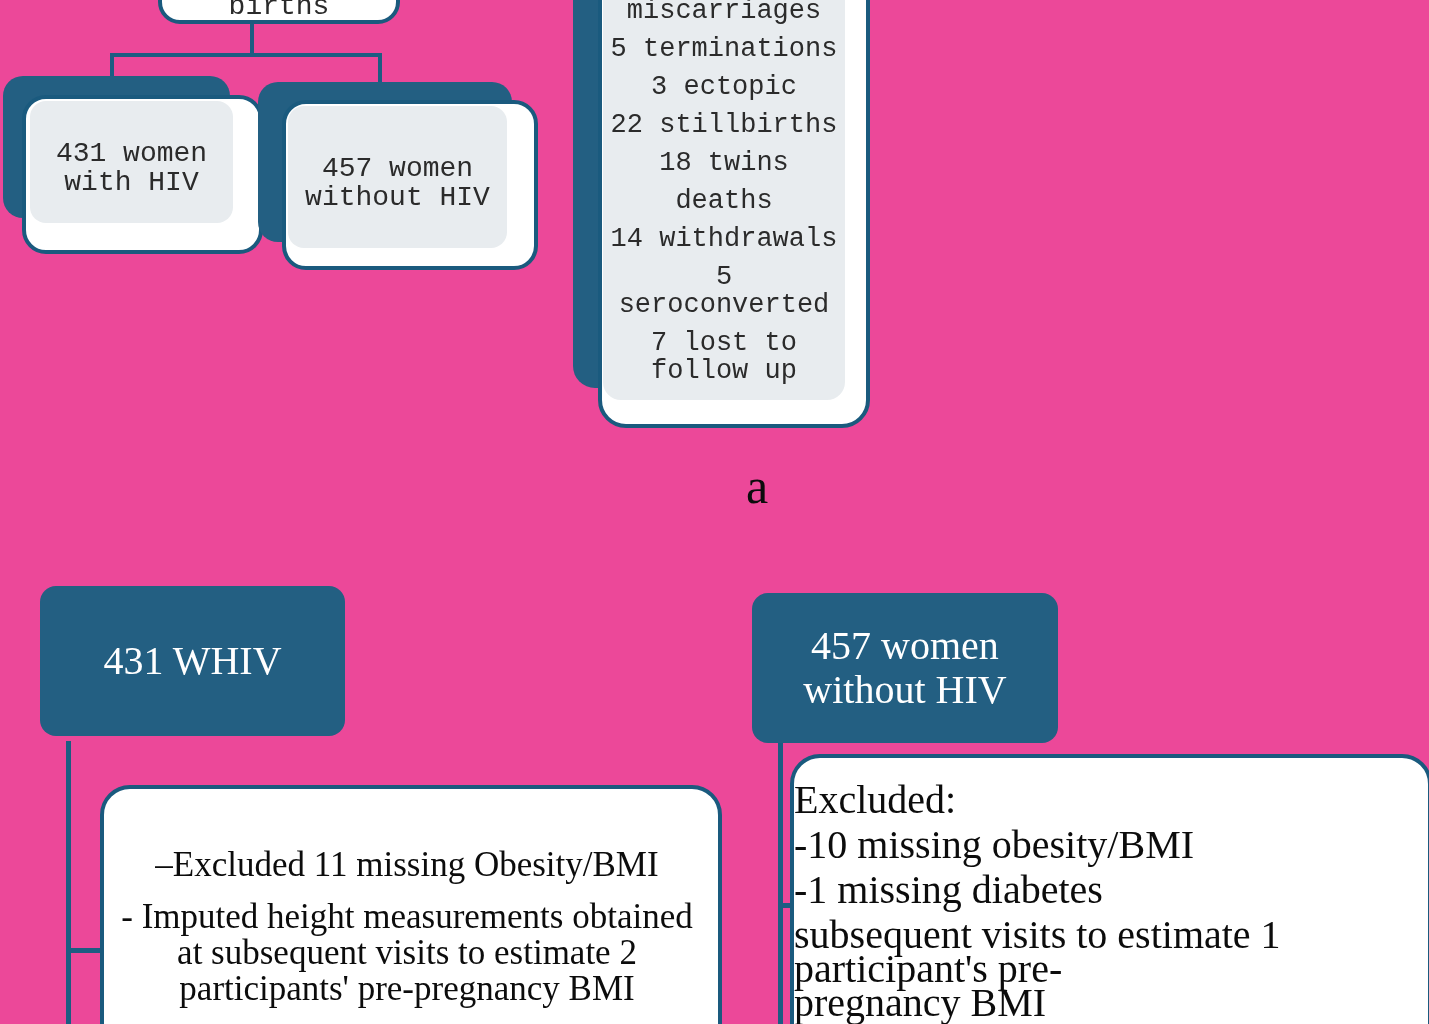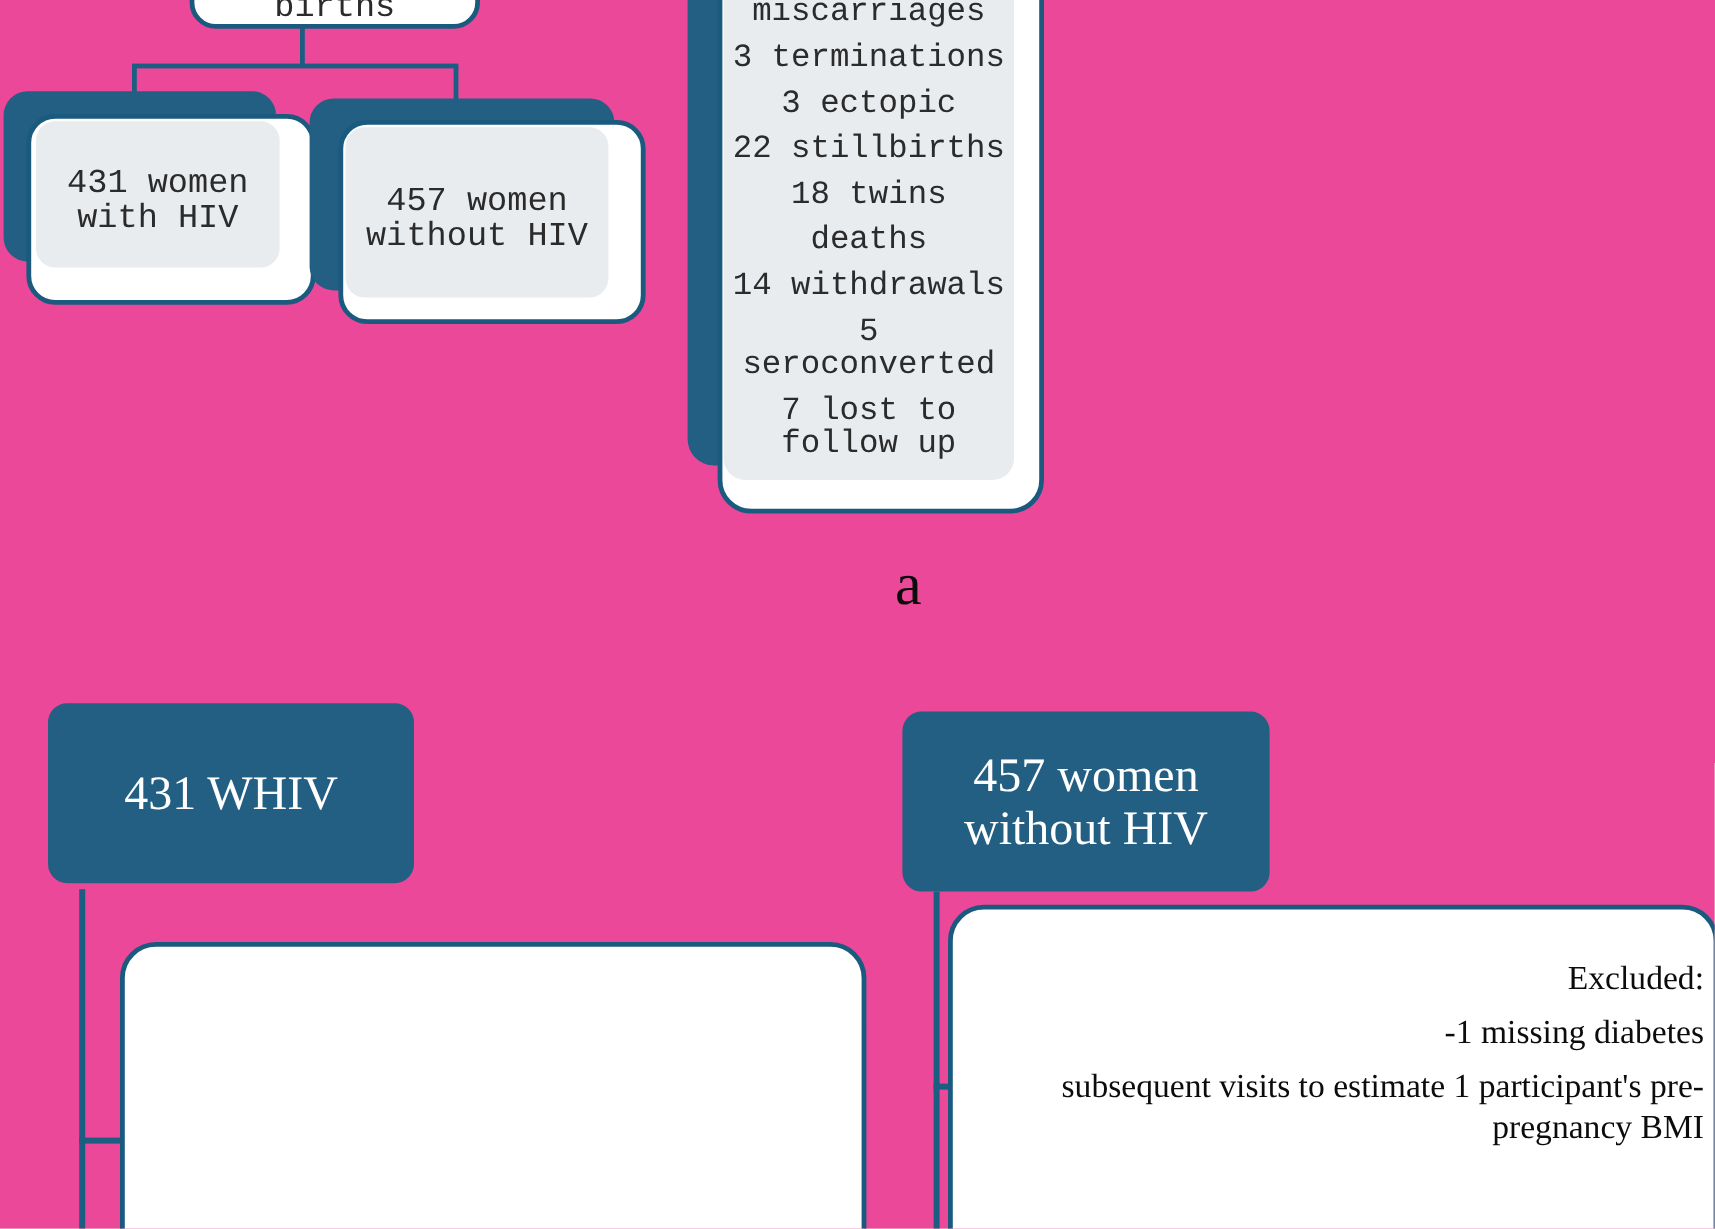--- a/index.html
+++ b/index.html
@@ -15,22 +15,22 @@
   .centertxt{display:flex;flex-direction:column;align-items:center;justify-content:center;text-align:center;}
   .mono-line{line-height:28px;white-space:nowrap;}
   .mono-item{margin-bottom:10px;}
   .mono-list{position:absolute;text-align:center;font-size:27px;}
   .gray-label{font-size:28px;line-height:29px;}
   .fillbox{position:absolute;background:var(--teal);color:#ffffff;border-radius:16px;
            display:flex;flex-direction:column;align-items:center;justify-content:center;text-align:center;}
   .excl-box{position:absolute;background:#fff;border:4px solid var(--teal-border);border-radius:30px;}
   .excl-text-left{position:absolute;left:104px;top:847px;width:606px;text-align:center;
                   font-size:35px;line-height:36px;color:#0c0c0c;}
-  .excl-text-right{position:absolute;left:794px;top:783px;width:626px;text-align:right;
-                   font-size:28px;line-height:34px;color:#0c0c0c;margin-top:16px;}
+  .excl-text-right{position:absolute;left:794px;top:783px;width:626px;text-align:left;
+                   font-size:40px;line-height:34px;color:#0c0c0c;}
   .mb16{margin-bottom:16px;}
   .mb11{margin-bottom:11px;}
   .caption{position:absolute;left:697px;top:458px;width:120px;text-align:center;
            font-size:50px;line-height:56px;color:#0c0c0c;}
 </style>
 </head>
 <body>
 
 <div id="stage">
 
@@ -58,21 +58,21 @@
   </div>
 
   <div class="back" style="left:573px;top:-40px;width:270px;height:428px;border-radius:22px;"></div>
   <div class="front" style="left:598px;top:-70px;width:264px;height:490px;border-radius:28px;"></div>
   <div class="panel" style="left:603px;top:-66px;width:242px;height:466px;border-radius:18px;"></div>
   <div class="mono-list mono" style="left:603px;top:-3px;width:242px;">
     <div class="mono-item">
       <div class="mono-line">miscarriages</div>
     </div>
     <div class="mono-item">
-      <div class="mono-line">3 terminations</div>
+      <div class="mono-line">5 terminations</div>
     </div>
     <div class="mono-item">
       <div class="mono-line">3 ectopic</div>
     </div>
     <div class="mono-item">
       <div class="mono-line">22 stillbirths</div>
     </div>
     <div class="mono-item">
       <div class="mono-line">18 twins</div>
     </div>
@@ -102,24 +102,33 @@
   <div class="fillbox serif" style="left:40px;top:586px;width:305px;height:150px;font-size:40px;line-height:44px;">
     <div>431 WHIV</div>
   </div>
 
   <div class="fillbox serif" style="left:752px;top:593px;width:306px;height:150px;font-size:40px;line-height:44px;">
     <div>457 women</div>
     <div>without HIV</div>
   </div>
 
   <div class="excl-box" style="left:100px;top:785px;width:614px;height:300px;"></div>
+  <div class="excl-text-left serif">
+    <div class="mb16">–Excluded 11 missing Obesity/BMI</div>
+    <div>
+      <div>- Imputed height measurements obtained</div>
+      <div>at subsequent visits to estimate 2</div>
+      <div>participants' pre-pregnancy BMI</div>
+    </div>
+  </div>
 
   <div class="excl-box" style="left:790px;top:754px;width:634px;height:300px;"></div>
   <div class="excl-text-right serif">
     <div class="mb11">Excluded:</div>
+    <div class="mb11">-10 missing obesity/BMI</div>
     <div class="mb11">-1 missing diabetes</div>
     <div>
       <div>subsequent visits to estimate 1 participant's pre-</div>
       <div>pregnancy BMI</div>
     </div>
   </div>
 
 </div>
 
 </body></html>

